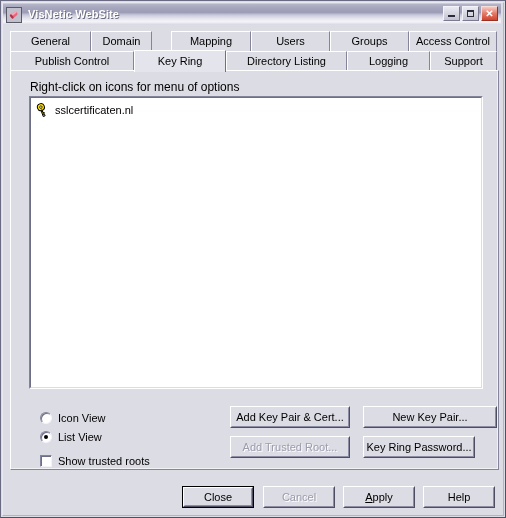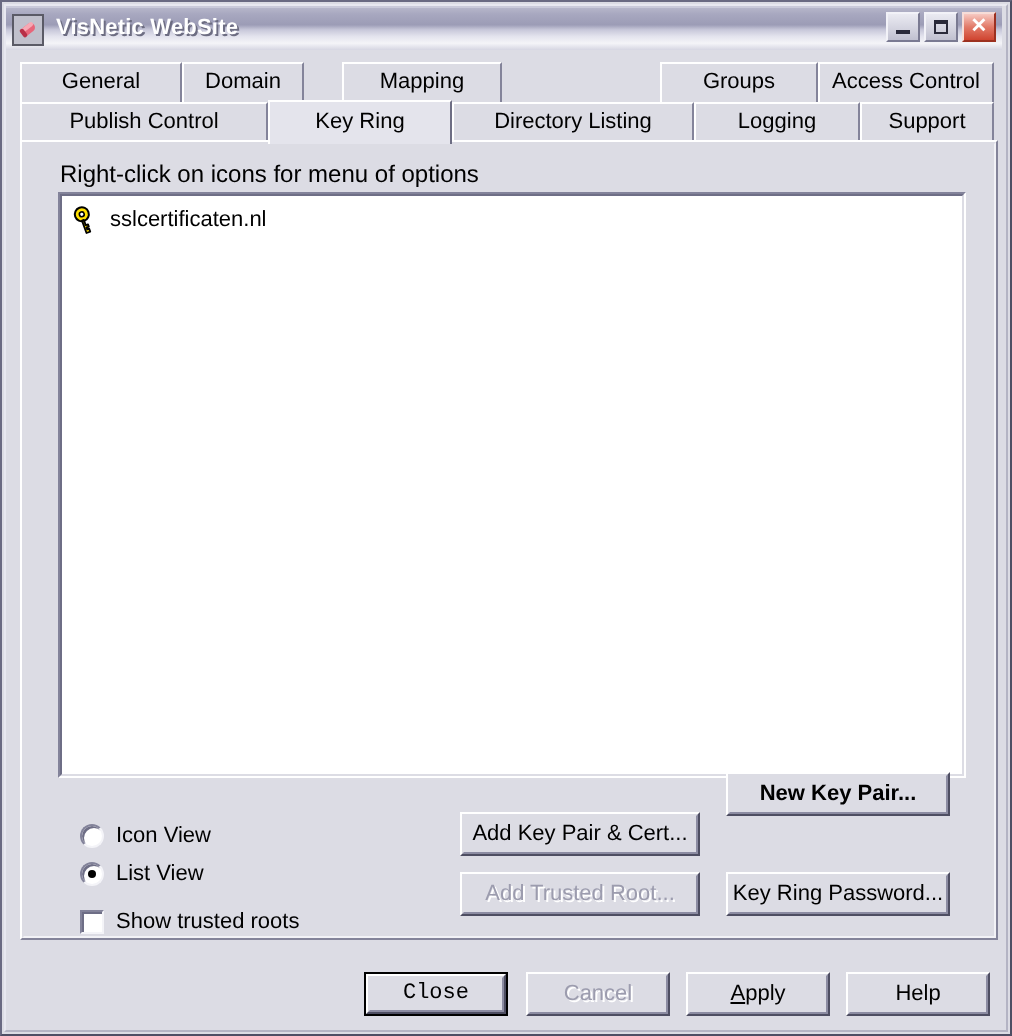--- a/index.html
+++ b/index.html
@@ -319,21 +319,20 @@
     color: #9c9cae;
     text-shadow: 1px 1px 0 #ffffff;
   }
   .btn.default {
     border: 1px solid #000000;
   }
   .btn.default .bi {
     border: 1px solid #ffffff;
     border-right-color: #4e4e62;
     border-bottom-color: #4e4e62;
-    font-family: Liberation Mono, monospace;
   }
   .btn.default .bi2 {
     position: absolute;
     left: 0; top: 0; right: 0; bottom: 0;
     border: 1px solid #dcdce4;
     border-right-color: #8c8ca2;
     border-bottom-color: #8c8ca2;
     box-sizing: border-box;
     display: flex;
     align-items: center;
@@ -375,20 +374,23 @@
  <div class="tabstrip">
    <div class="tabrow row1">
      <div class="tab" style="left:0px;width:81px;">
           <span class="tl">General</span>
         </div>
      <div class="tab" style="left:81px;width:61px;">
           <span class="tl">Domain</span>
         </div>
      <div class="tab" style="left:161px;width:80px;">
           <span class="tl">Mapping</span>
+        </div>
+     <div class="tab" style="left:241px;width:79px;">
+          <span class="tl">Users</span>
         </div>
      <div class="tab" style="left:320px;width:79px;">
           <span class="tl">Groups</span>
         </div>
      <div class="tab" style="left:399px;width:88px;">
           <span class="tl">Access Control</span>
         </div>
    </div>
    <div class="tabrow row2">
      <div class="tab active" style="left:124px;width:92px;">
@@ -444,21 +446,21 @@
      </div>
      <div class="optrow" style="margin-top:5px;">
        <span class="checkbox"></span>
        <span class="opt-label">Show trusted roots</span>
      </div>
    </div>
 
    <div class="btn" style="left:218px;top:334px;width:120px;height:22px;">
      <span class="bi">Add Key Pair &amp; Cert...</span>
    </div>
-   <div class="btn" style="left:351px;top:314px;width:112px;height:22px;font-weight:bold;">
+   <div class="btn" style="left:351px;top:334px;width:134px;height:22px;">
      <span class="bi">New Key Pair...</span>
    </div>
    <div class="btn disabled" style="left:218px;top:364px;width:120px;height:22px;">
      <span class="bi">Add Trusted Root...</span>
    </div>
    <div class="btn" style="left:351px;top:364px;width:112px;height:22px;">
      <span class="bi">Key Ring Password...</span>
    </div>
 
   </div>

